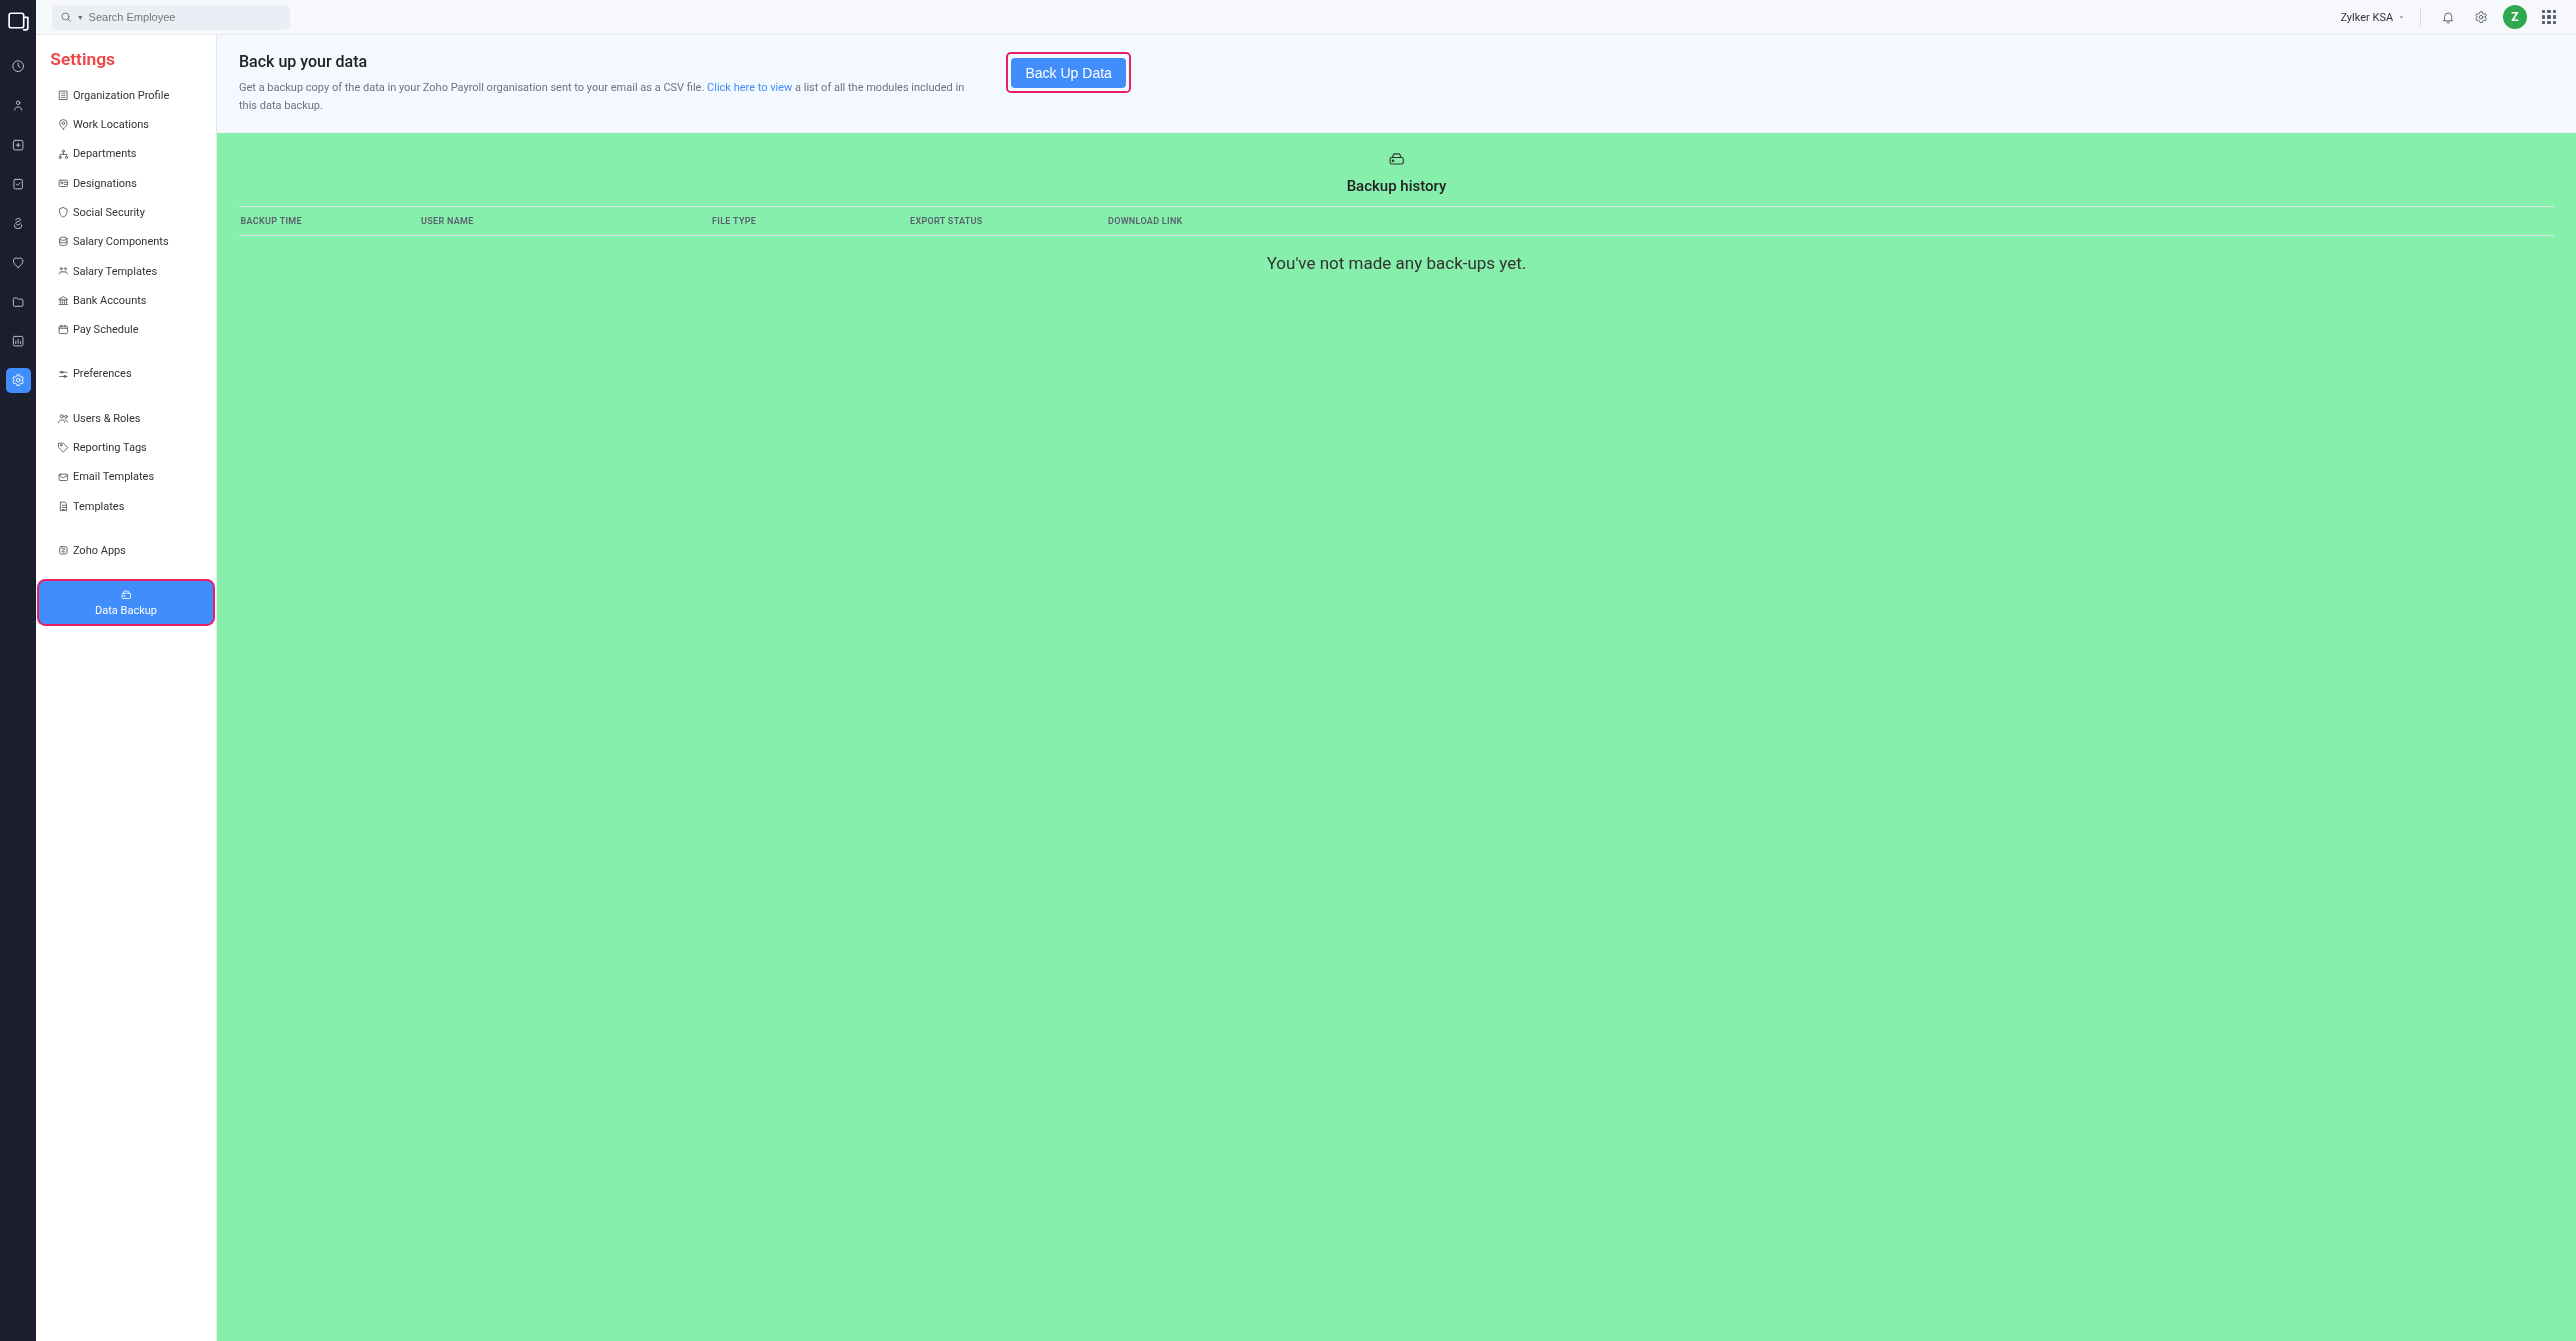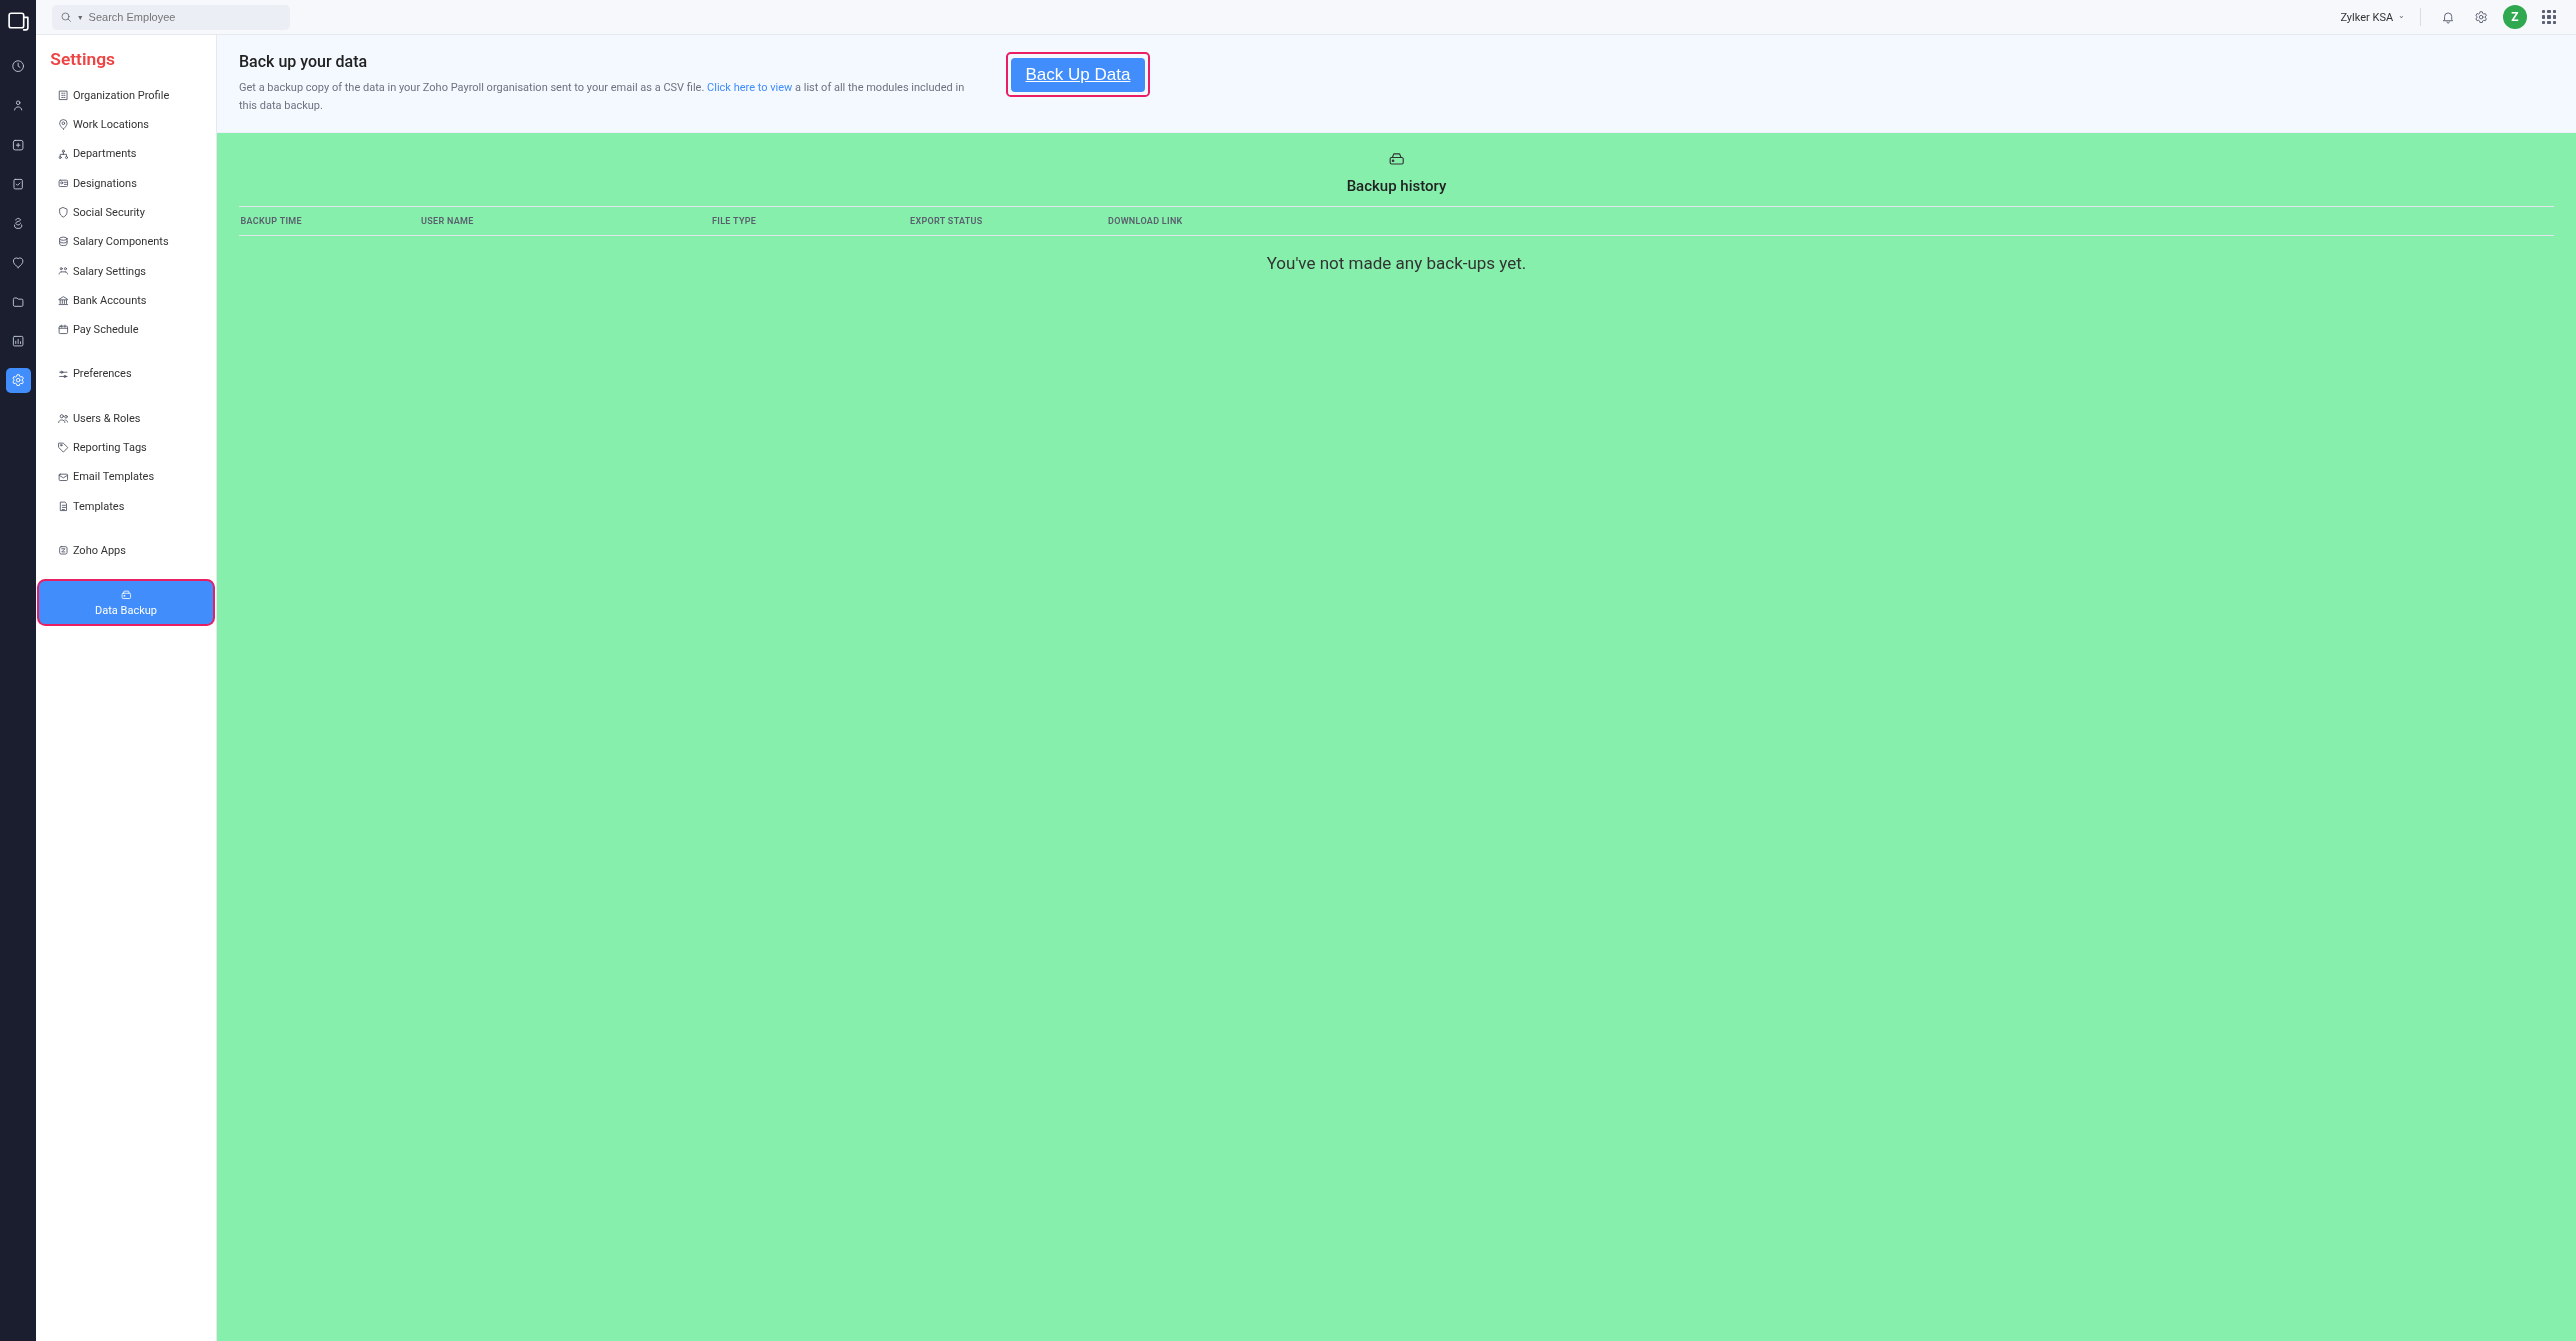--- a/index.html
+++ b/index.html
@@ -44,21 +44,21 @@
 .settings-sidebar .nav-gap { height: 14.3px; }
 
 
 .content { flex: 1; overflow-y: auto; background: #86efac; }
 .banner { background: #f4f8ff; padding: 17.4px 22px; display: flex; align-items: flex-start; gap: 22px; border-bottom: 0.8px solid #edf1fa; }
 .banner .banner-text { flex: 1; max-width: 745px; }
 .banner h2 { font-size: 16px; font-weight: 500; color: #222; margin-bottom: 8px; }
 .banner p { font-size: 11px; color: #6d737f; line-height: 1.6; }
 .banner p a { color: #408dfb; text-decoration: none; }
 .banner .btn-wrap { padding: 3.2px; border: 2px solid #e91e63; border-radius: 4.8px;}
-.banner button { background: #408dfb; color: #fff; border: none; padding: 7.1px 14.3px; border-radius: 4px; font-size: 17px; cursor: pointer; white-space: nowrap; text-decoration: underline; }
+.banner button { background: #408dfb; color: #fff; border: none; padding: 7.1px 14.3px; border-radius: 4px; font-size: 14px; cursor: pointer; white-space: nowrap; }
 
 .history { padding: 17.4px 22px; }
 .history-head { display: flex; align-items: center; gap: 8px; margin-bottom: 11px; flex-direction: column; }
 .history-head .hicon { width: 19px; height: 19px; display:flex; align-items:center; justify-content:center; color:#333; }
 .history-head h3 { font-size: 15px; font-weight: 500; color: #222; }
 
 .table { width: 100%; }
 .table .thead { display: flex; border-top: 0.8px solid #e2e5eb; border-bottom: 0.8px solid #e2e5eb; padding: 8.7px 0; }
 .table .th { font-size: 9px; font-weight: 600; color: #5a5f6e; letter-spacing: 0.3px; text-transform: uppercase; }
 .table .c1 { width: 182px; padding-left: 1.6px; }
@@ -245,21 +245,21 @@
           <span>Salary Components</span>
         </div>
         <div class="nav-item">
           <span class="nicon">
               <svg viewBox="0 0 24 24" width="12.7" height="12.7">
                 <circle cx="8" cy="7" r="2"></circle>
                 <circle cx="16" cy="7" r="2"></circle>
                 <path d="M4 17c0-2 1.8-4 4-4M20 17c0-2-1.8-4-4-4M8 13h8"></path>
               </svg>
             </span>
-          <span>Salary Settings</span>
+          <span>Salary Templates</span>
         </div>
         <div class="nav-item">
           <span class="nicon">
               <svg viewBox="0 0 24 24" width="12.7" height="12.7">
                 <path d="M4 10l8-5 8 5v1H4zM6 12v6M10 12v6M14 12v6M18 12v6M4 20h16"></path>
               </svg>
             </span>
           <span>Bank Accounts</span>
         </div>
         <div class="nav-item">

